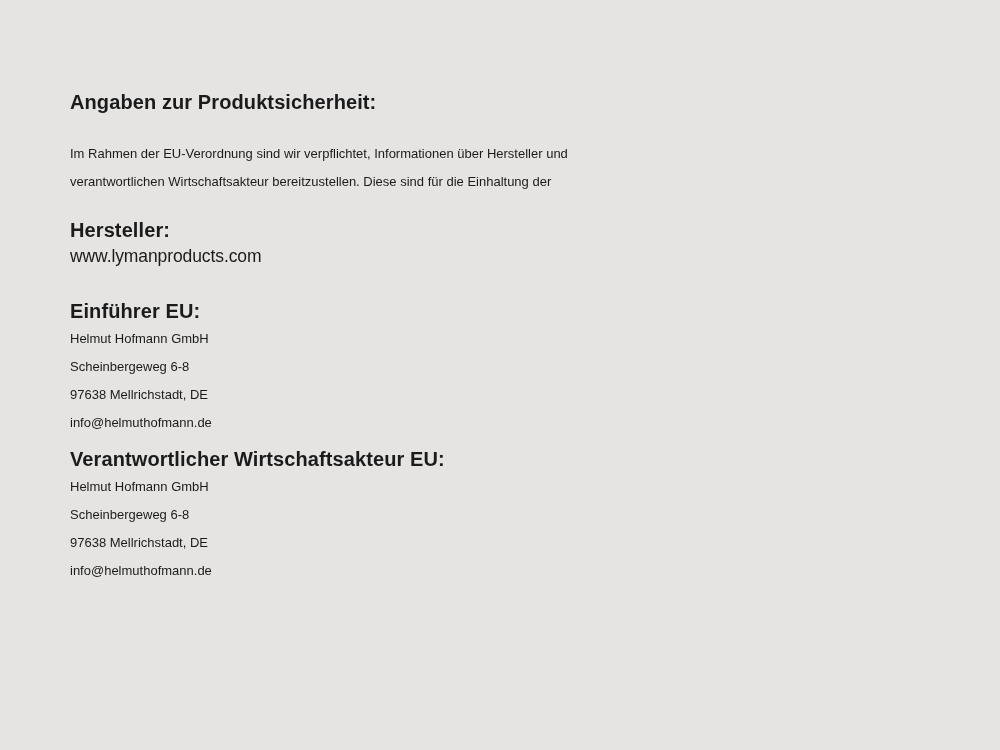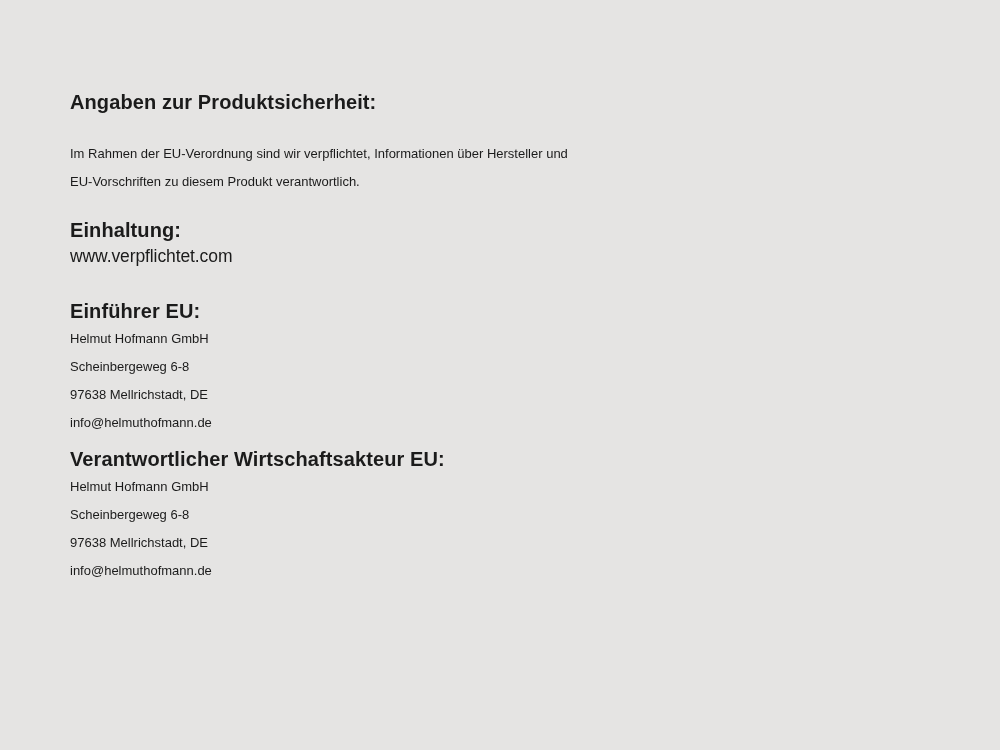--- a/index.html
+++ b/index.html
@@ -50,26 +50,26 @@
 </style>
 </head>
 <body style="background-color: rgb(229, 228, 227); color: rgb(27, 27, 27);">
 
 <div class="doc">
 
   <h1 class="title">Angaben zur Produktsicherheit:</h1>
 
   <p class="intro">
     <span class="line">Im Rahmen der EU-Verordnung sind wir verpflichtet, Informationen über Hersteller und</span>
-    <span class="line">EU-Vorschriften zu diesem Produkt verantwortlich.</span>
+    <span class="line">verantwortlichen Wirtschaftsakteur bereitzustellen. Diese sind für die Einhaltung der</span>
   </p>
 
   <section class="section section-manufacturer">
-    <h2 class="section-heading">Einhaltung:</h2>
-    <span class="line small">www.verpflichtet.com</span>
+    <h2 class="section-heading">Hersteller:</h2>
+    <span class="line small">www.lymanproducts.com</span>
   </section>
 
   <section class="section section-importer">
     <h2 class="section-heading">Einführer EU:</h2>
     <span class="line">Helmut Hofmann GmbH</span>
     <span class="line">Scheinbergeweg 6-8</span>
     <span class="line">97638 Mellrichstadt, DE</span>
     <span class="line">info@helmuthofmann.de</span>
   </section>
 

